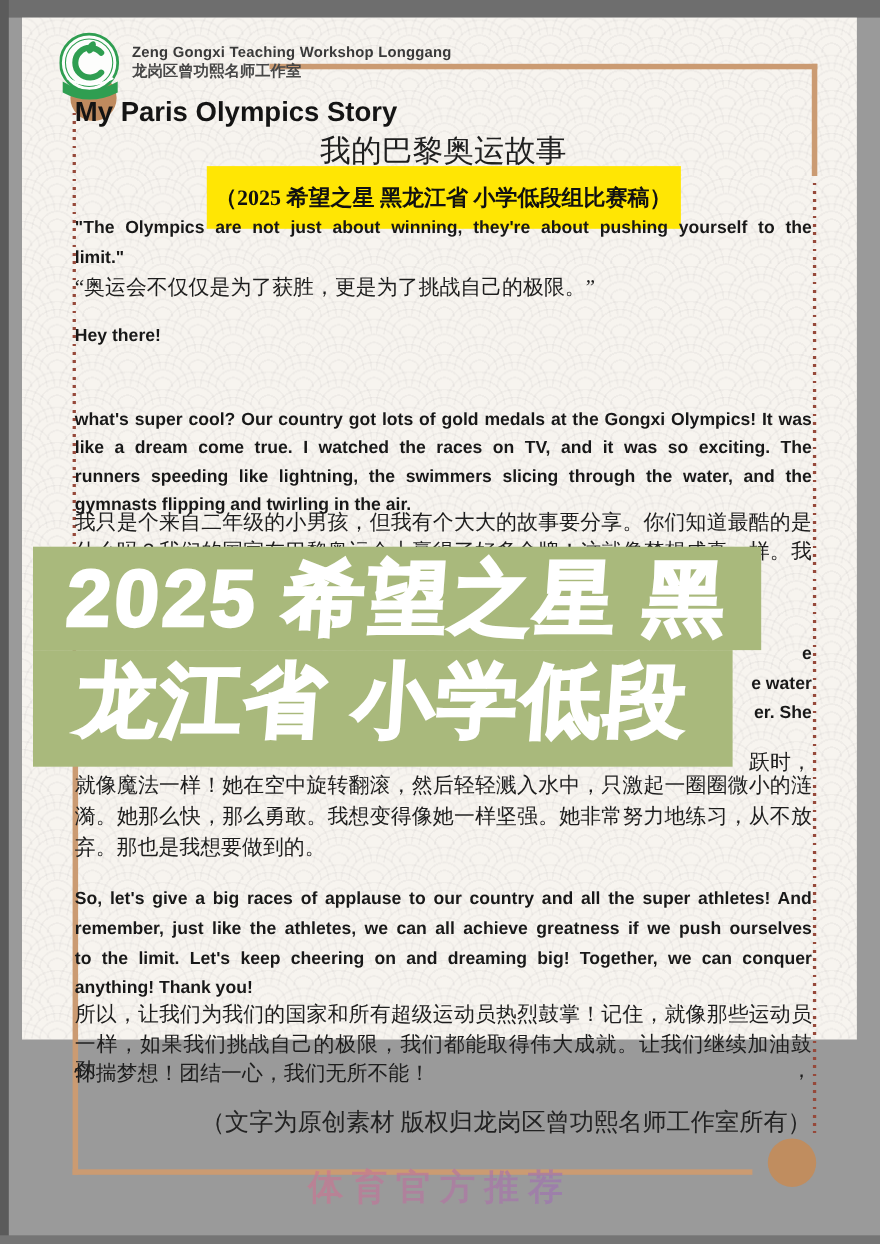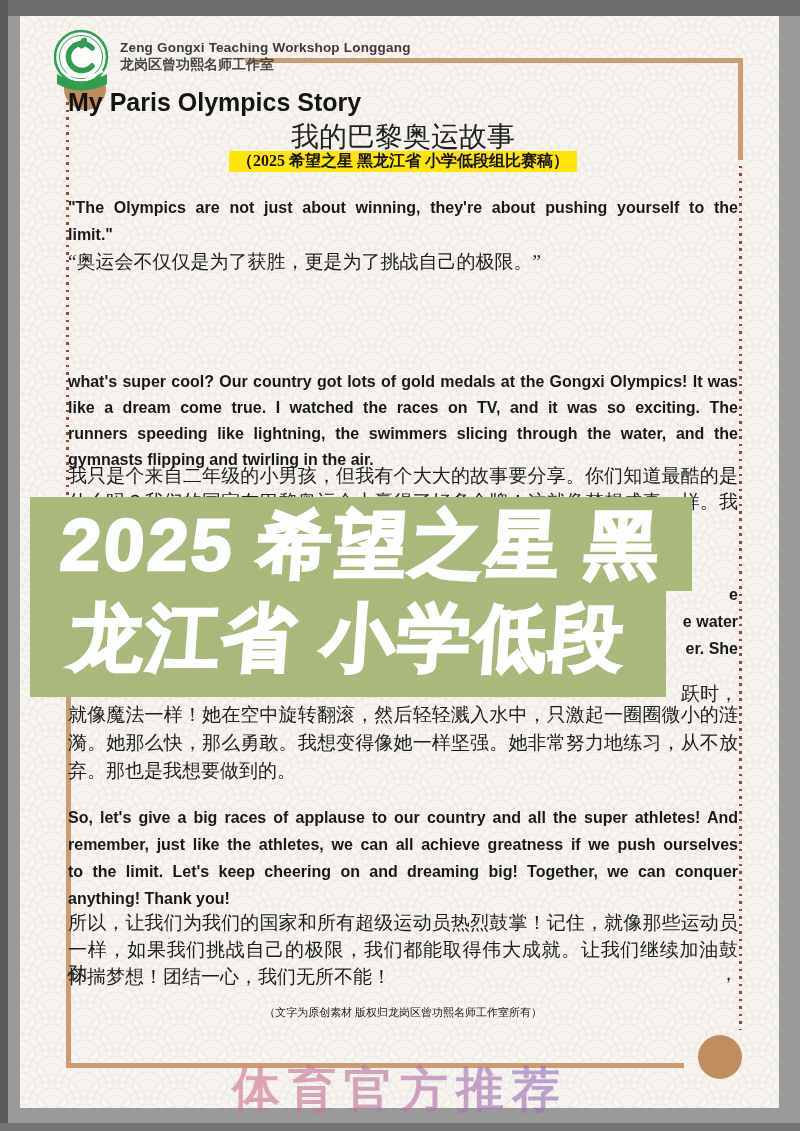--- a/index.html
+++ b/index.html
@@ -3,21 +3,21 @@
 <meta charset="utf-8">
 <style>
   html,body{margin:0;padding:0;}
   .stage{position:relative;width:800px;height:1131px;background:var(--frame_gray,#9a9a9a);
     font-family:"Liberation Sans",sans-serif;overflow:hidden;}
   .strip{position:absolute;}
   .strip.top{left:0;top:0;width:800px;height:16px;background:#6e6e6e;}
   .strip.left{left:0;top:0;width:8px;height:1131px;background:#5b5b5b;}
   .strip.bottom{left:0;top:1123px;width:800px;height:8px;background:#757575;}
 
-  .page{position:absolute;left:20px;top:16px;width:759px;height:1092px;
+  .page{position:absolute;left:20px;top:16px;width:759px;height:929px;
     background-color:var(--page_cream,#f7f4ef);
     background-image:
       radial-gradient(circle at 50% 100%, transparent 8px, rgba(100,95,105,.06) 8px 9.5px, transparent 9.5px 15px, rgba(100,95,105,.06) 15px 16.5px, transparent 16.5px 22px, rgba(100,95,105,.06) 22px 23.5px, transparent 23.5px 29px, rgba(100,95,105,.055) 29px 30.5px, transparent 30.5px),
       radial-gradient(circle at 50% 100%, transparent 8px, rgba(100,95,105,.06) 8px 9.5px, transparent 9.5px 15px, rgba(100,95,105,.06) 15px 16.5px, transparent 16.5px 22px, rgba(100,95,105,.06) 22px 23.5px, transparent 23.5px 29px, rgba(100,95,105,.055) 29px 30.5px, transparent 30.5px);
     background-size:64px 32px,64px 32px;background-position:0 0,32px 16px;}
 
   
   .tanline{position:absolute;background:var(--bracket_tan,#cb9b72);}
   .dotline{position:absolute;width:3px;
     background:repeating-linear-gradient(to bottom,var(--dot_brown,#96493a) 0 2.5px,transparent 2.5px 7.5px);}
@@ -26,46 +26,46 @@
   .hdr-en{position:absolute;left:100px;top:24px;font-size:13.5px;font-weight:bold;color:#3a3a3a;letter-spacing:.2px;}
   .hdr-zh{position:absolute;left:100px;top:40px;font-size:14px;font-weight:bold;color:#474747;
     font-family:"Liberation Sans",sans-serif;}
 
   .title-en{position:absolute;left:48px;top:72px;width:670px;text-align:left;
     font-size:25px;font-weight:bold;color:#141414;}
   .title-zh{position:absolute;left:48px;top:102px;width:670px;text-align:center;
     font-size:28px;color:#202020;font-family:Liberation Sans, sans-serif;}
   .badge-row{position:absolute;left:48px;top:135px;width:670px;text-align:center;}
   .badge{display:inline-block;background:var(--highlight_yellow,#ffe604);color:#111;
-    font-size:16px;font-weight:bold;font-family:"Liberation Serif",serif;padding:0 8px;}
+    font-size:20px;font-weight:bold;font-family:"Liberation Serif",serif;padding:15px 8px;}
 
   .line{position:absolute;left:48px;width:670px;}
   .en{font-size:16px;font-weight:bold;color:#181818;line-height:22px;font-family:"Liberation Sans",sans-serif;}
   .zh{font-size:19px;color:#1d1d1d;line-height:24px;font-family:"Liberation Serif",serif;}
   .jline{text-align:justify;text-align-last:justify;}
   .lline{text-align:left;}
   .rline{text-align:right;}
 
   .banner{position:absolute;background:var(--banner_bg,#a9b97c);z-index:5;}
   .banner-text{color:#fff;font-weight:bold;text-align:center;white-space:nowrap;
     font-family:"Liberation Sans",sans-serif;font-size:73px;letter-spacing:3px;
     -webkit-text-stroke:2.5px #ffffff;transform:skewX(-4deg);}
   .b1{left:10px;top:481px;width:662px;height:94px;}
   .b1 .banner-text{line-height:96px;}
   .b2{left:10px;top:575px;width:636px;height:106px;}
   .b2 .banner-text{line-height:94px;}
 
-  .copyright{position:absolute;left:48px;top:989px;width:670px;text-align:center;
-    font-size:11px;color:#222;font-family:"Liberation Serif",serif;}
+  .copyright{position:absolute;left:48px;top:989px;width:670px;text-align:right;
+    font-size:22px;color:#222;font-family:"Liberation Serif",serif;}
 
   .dot-circle{position:absolute;left:678px;top:1019px;width:44px;height:44px;border-radius:50%;
     background:var(--circle_tan,#c08d5f);}
 
   .watermark{position:absolute;left:0;top:1058px;width:800px;text-align:center;z-index:9;
-    font-family:"Liberation Serif",serif;font-size:48px;font-weight:bold;letter-spacing:8px;
+    font-family:"Liberation Serif",serif;font-size:32px;font-weight:bold;letter-spacing:8px;
     background:linear-gradient(90deg,var(--watermark_pink,#e2727f) 0%,#cb7493 38%,#8f6fc0 72%,var(--watermark_purple,#7b6fc4) 100%);
     -webkit-background-clip:text;background-clip:text;color:transparent;opacity:.62;}
   @supports not ((-webkit-background-clip:text) or (background-clip:text)){
     .watermark{background:none;color:rgba(190,120,165,.6);}
   }
 </style>
 </head>
 <body>
 
 <div class="stage">
@@ -99,20 +99,21 @@
 
     <div class="title-en">My Paris Olympics Story</div>
     <div class="title-zh">我的巴黎奥运故事</div>
     <div class="badge-row">
       <span class="badge">（2025 希望之星 黑龙江省 小学低段组比赛稿）</span>
     </div>
 
     <div class="line en jline" style="top:181px">"The Olympics are not just about winning, they're about pushing yourself to the</div>
     <div class="line en lline" style="top:208px">limit."</div>
     <div class="line zh lline" style="top:234px">“奥运会不仅仅是为了获胜，更是为了挑战自己的极限。”</div>
+    <div class="line en lline" style="top:279px">Hey there!</div>
 
     <div class="line en jline" style="top:355px">what's super cool? Our country got lots of gold medals at the Gongxi Olympics! It was</div>
     <div class="line en jline" style="top:407px">runners speeding like lightning, the swimmers slicing through the water, and the</div>
     <div class="line en jline" style="top:381px">like a dream come true. I watched the races on TV, and it was so exciting. The</div>
     <div class="line en lline" style="top:433px">gymnasts flipping and twirling in the air.</div>
 
     <div class="line zh jline" style="top:448px">我只是个来自二年级的小男孩，但我有个大大的故事要分享。你们知道最酷的是</div>
     <div class="line zh jline" style="top:474px">什么吗？我们的国家在巴黎奥运会上赢得了好多金牌！这就像梦想成真一样。我</div>
 
     <div class="line en rline" style="top:568px">e</div>

